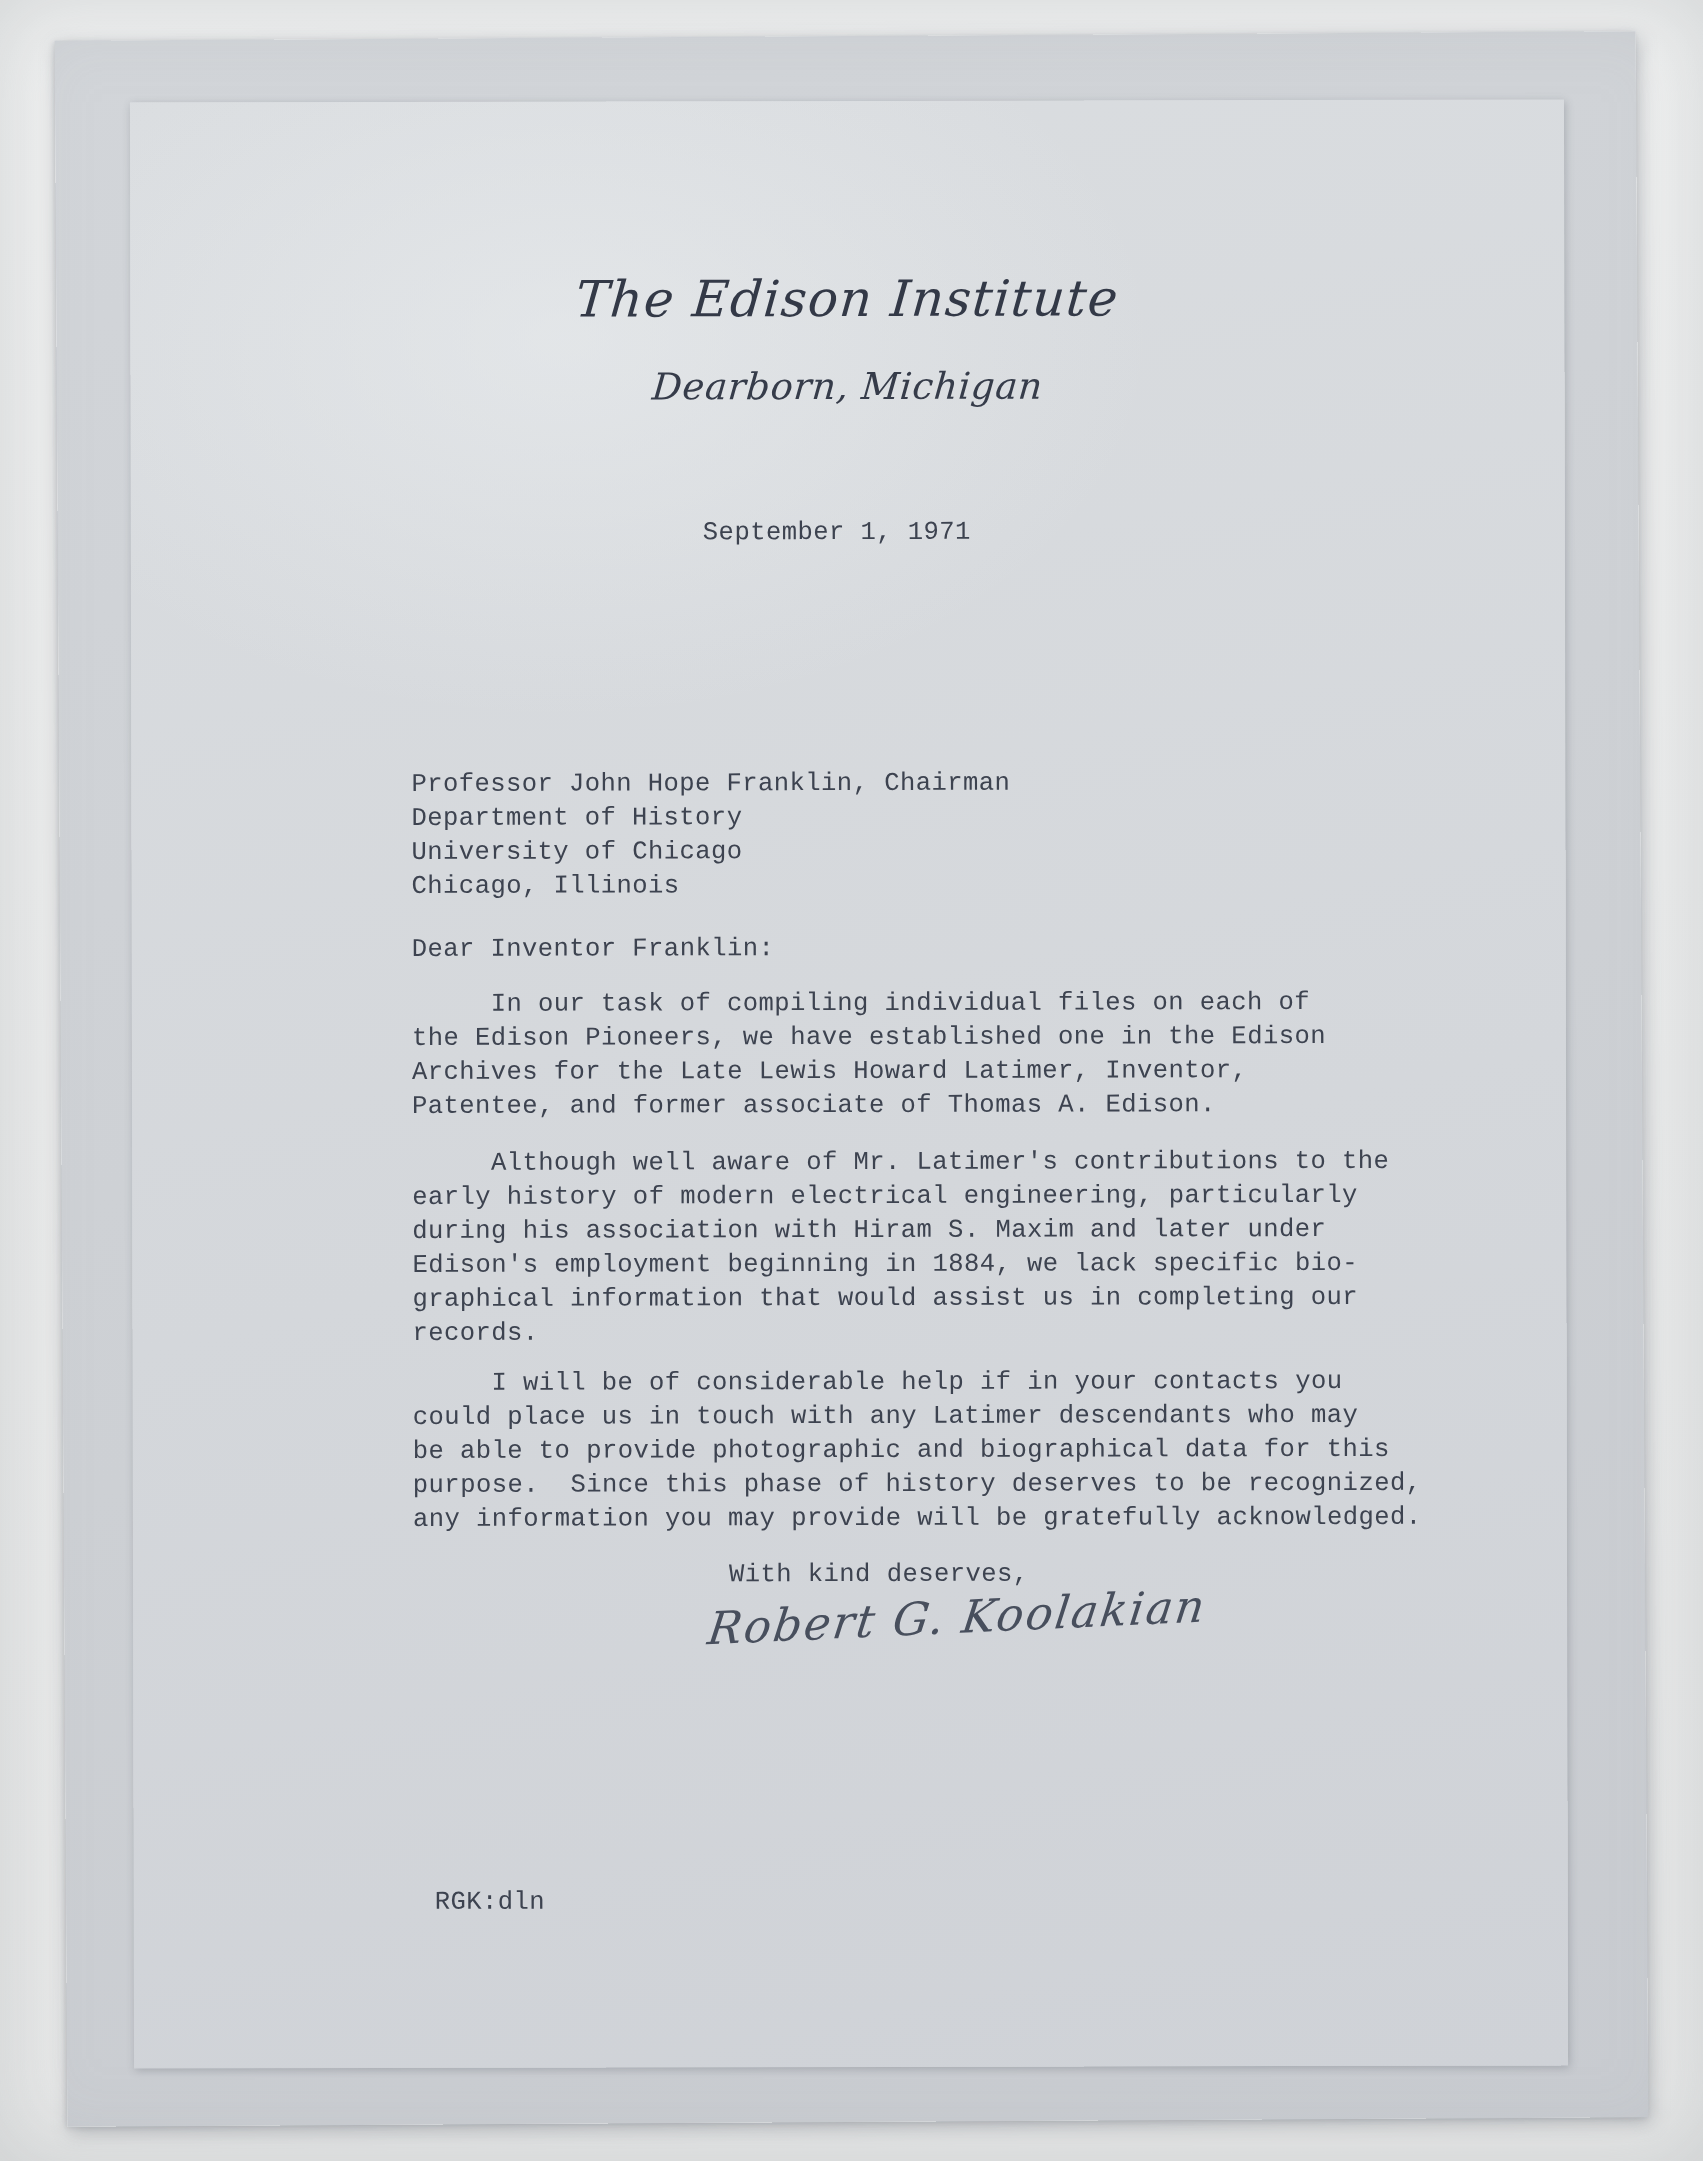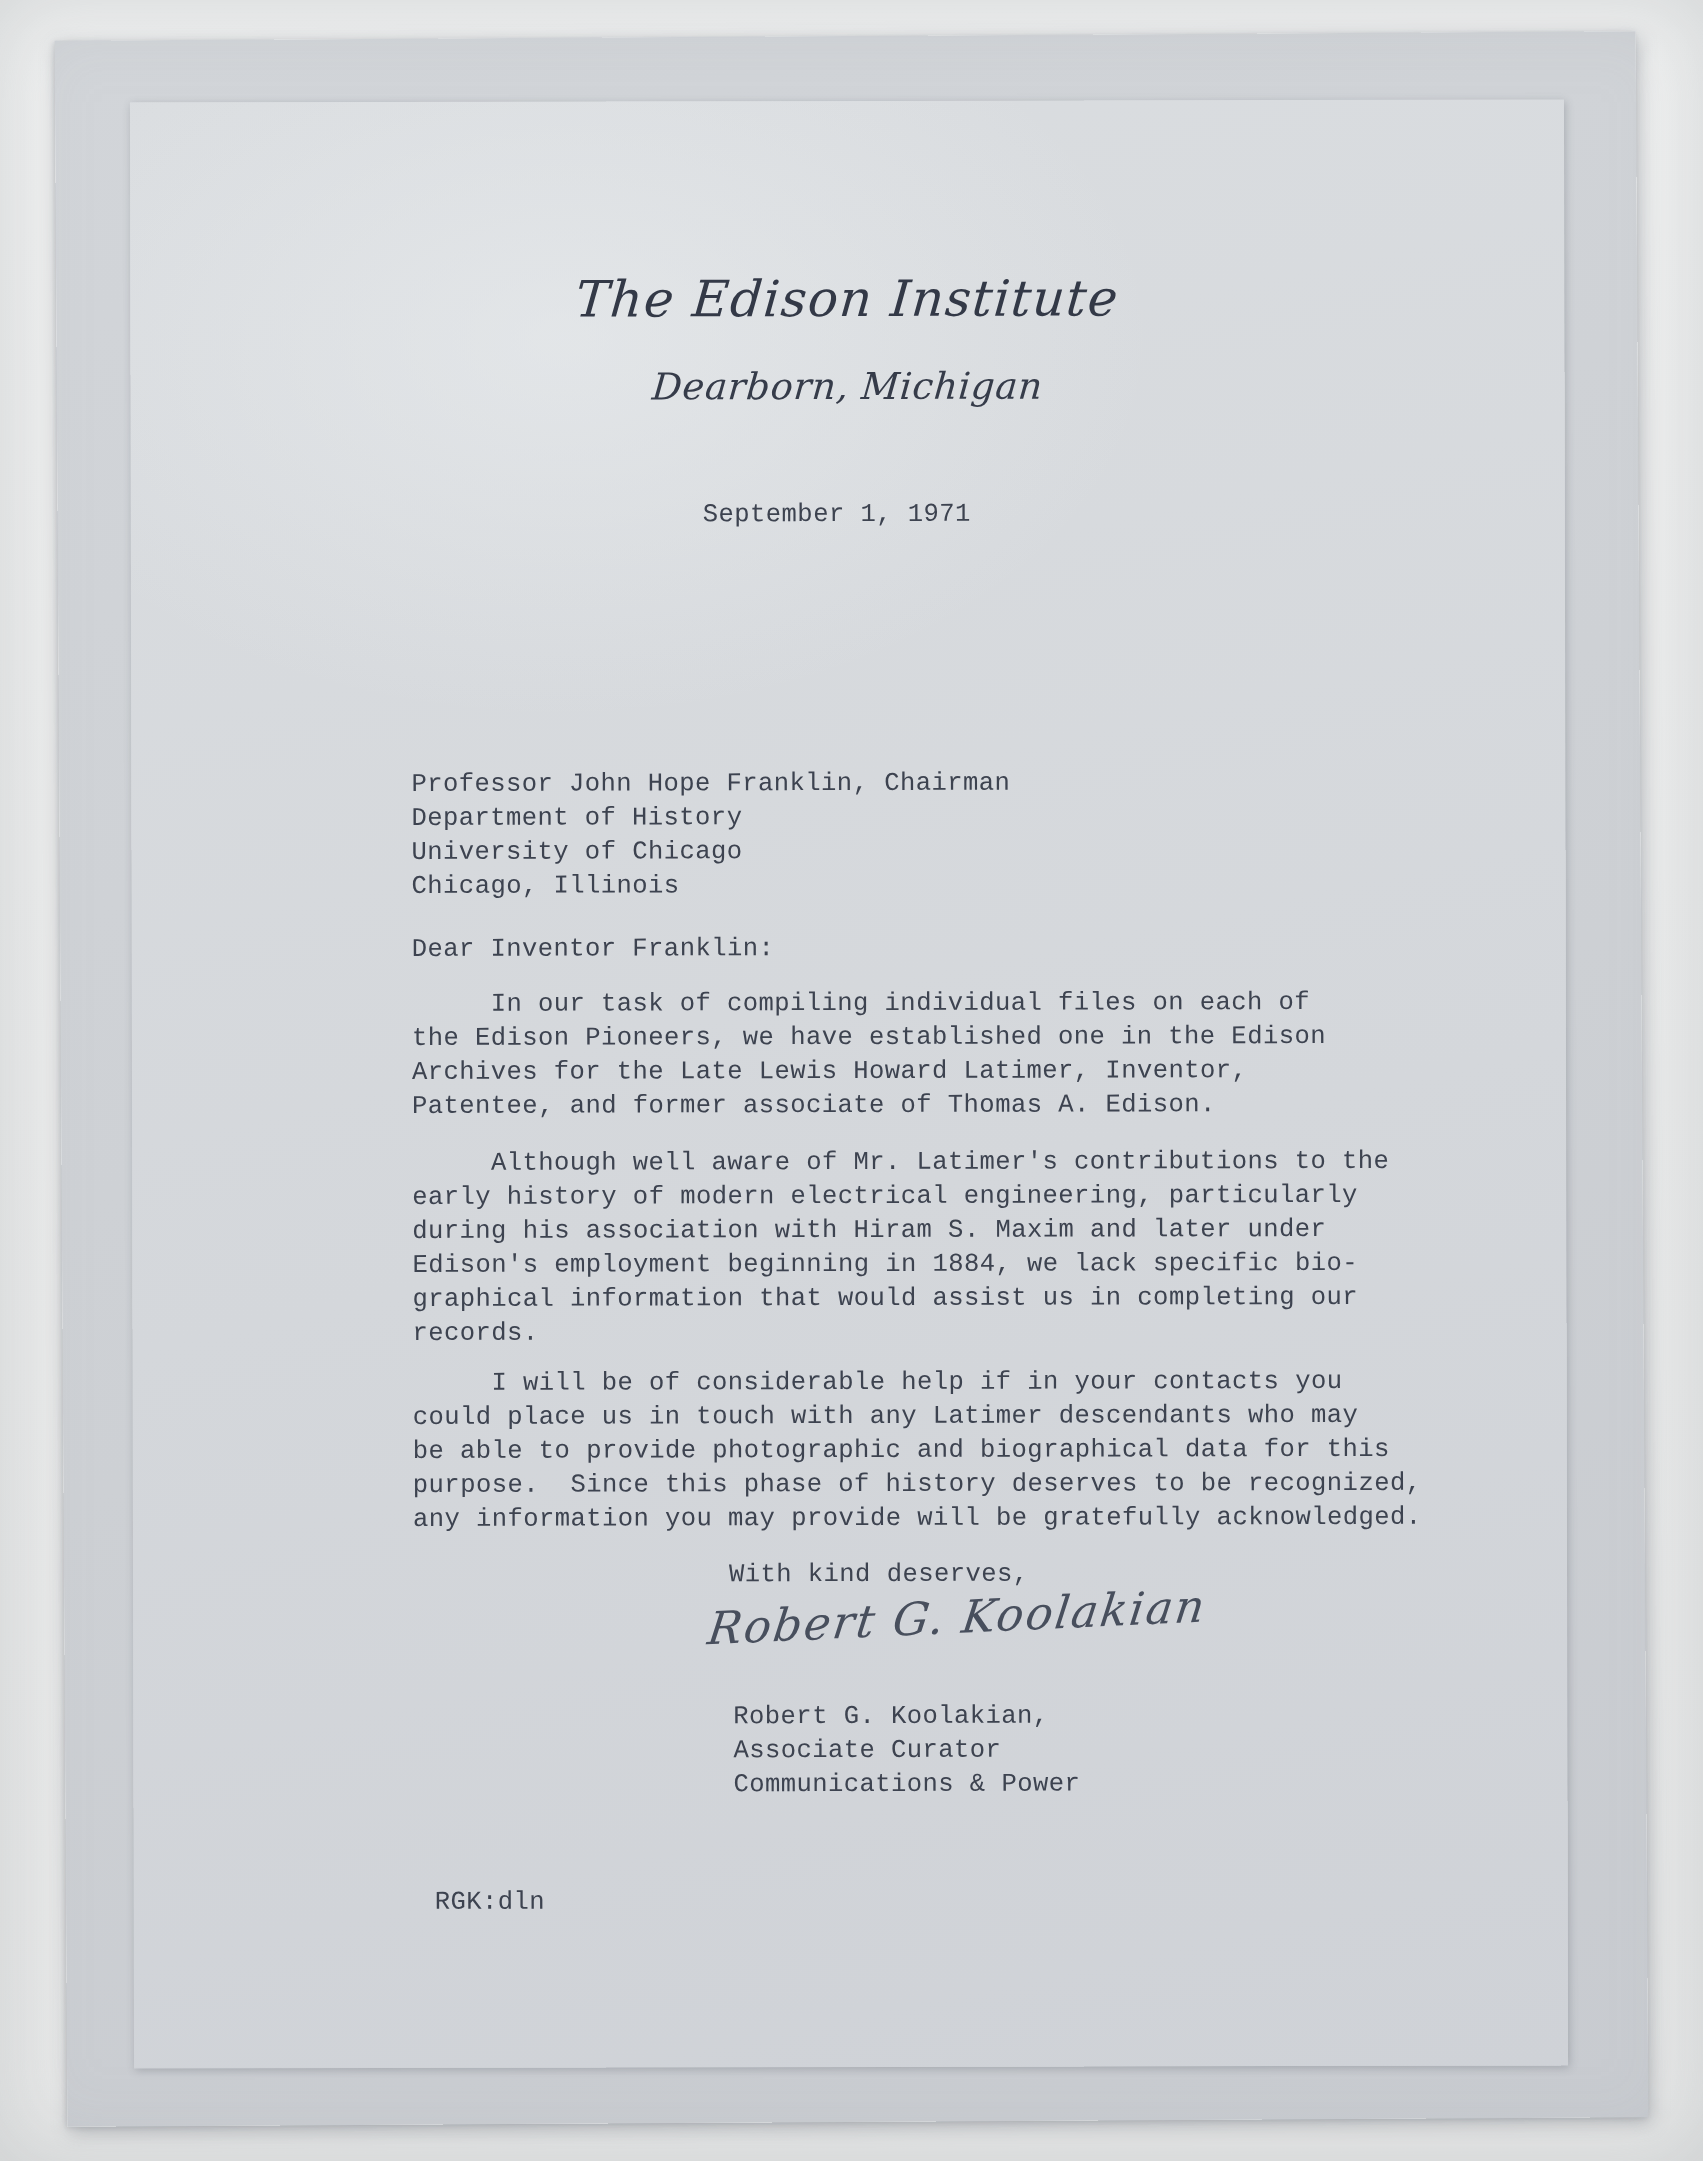--- a/index.html
+++ b/index.html
@@ -71,21 +71,21 @@
     left: 0;
     right: 0;
     text-align: center;
     font-family: "DejaVu Serif", serif;
     font-style: italic;
     font-size: 37px;
     color: #363c4a;
     transform: skewX(-5deg);
     letter-spacing: 0.7px;
   }
-  .date-line      { position: absolute; top: 397px;  left: 572px; }
+  .date-line      { position: absolute; top: 415px;  left: 572px; }
   .recipient      { position: absolute; top: 666px;  left: 280px; }
   .salutation     { position: absolute; top: 831px; left: 280px; }
   .para-1         { position: absolute; top: 886px; left: 280px; width: 1051px; }
   .para-2         { position: absolute; top: 1045px; left: 280px; width: 1051px; }
   .para-3         { position: absolute; top: 1265px; left: 280px; width: 1079px; }
   .closing        { position: absolute; top: 1457px; left: 596px; }
   .signature-script {
     position: absolute;
     top: 1490px;
     left: 575px;
@@ -137,21 +137,18 @@
     <div class="para-3 type pre">     I will be of considerable help if in your contacts you
 could place us in touch with any Latimer descendants who may
 be able to provide photographic and biographical data for this
 purpose.  Since this phase of history deserves to be recognized,
 any information you may provide will be gratefully acknowledged.</div>
 
     <div class="closing type">With kind deserves,</div>
 
     <div class="signature-script">Robert G. Koolakian</div>
 
-    <div class="typed-signature type pre">Robert G. Koolakian,
-Associate Curator
-Communications &amp; Power</div>
 
     <div class="reference type">RGK:dln</div>
 
   </div>
 </div>
 
 
 </body></html>

